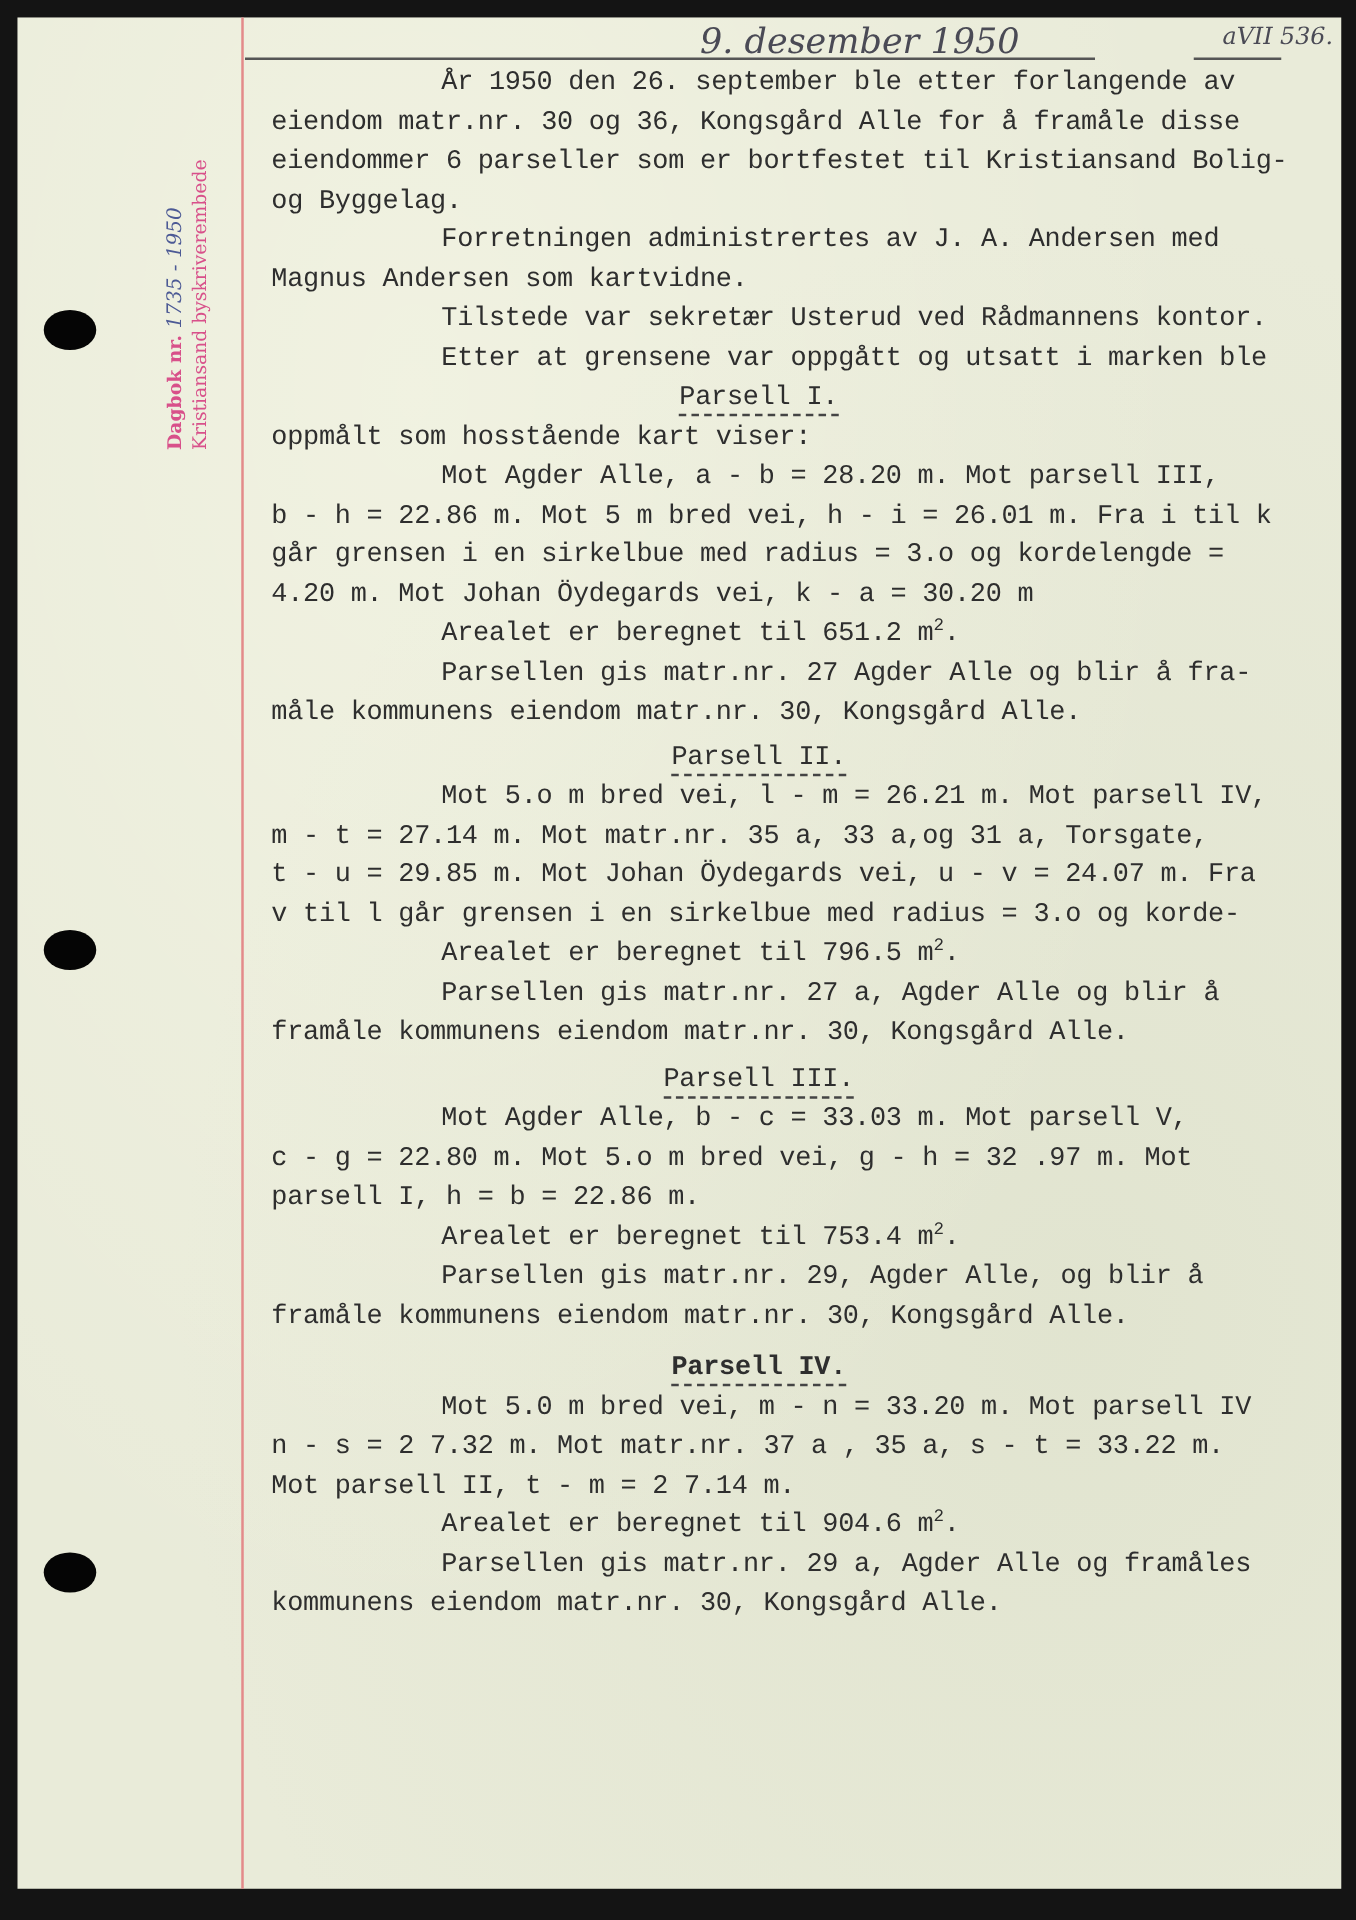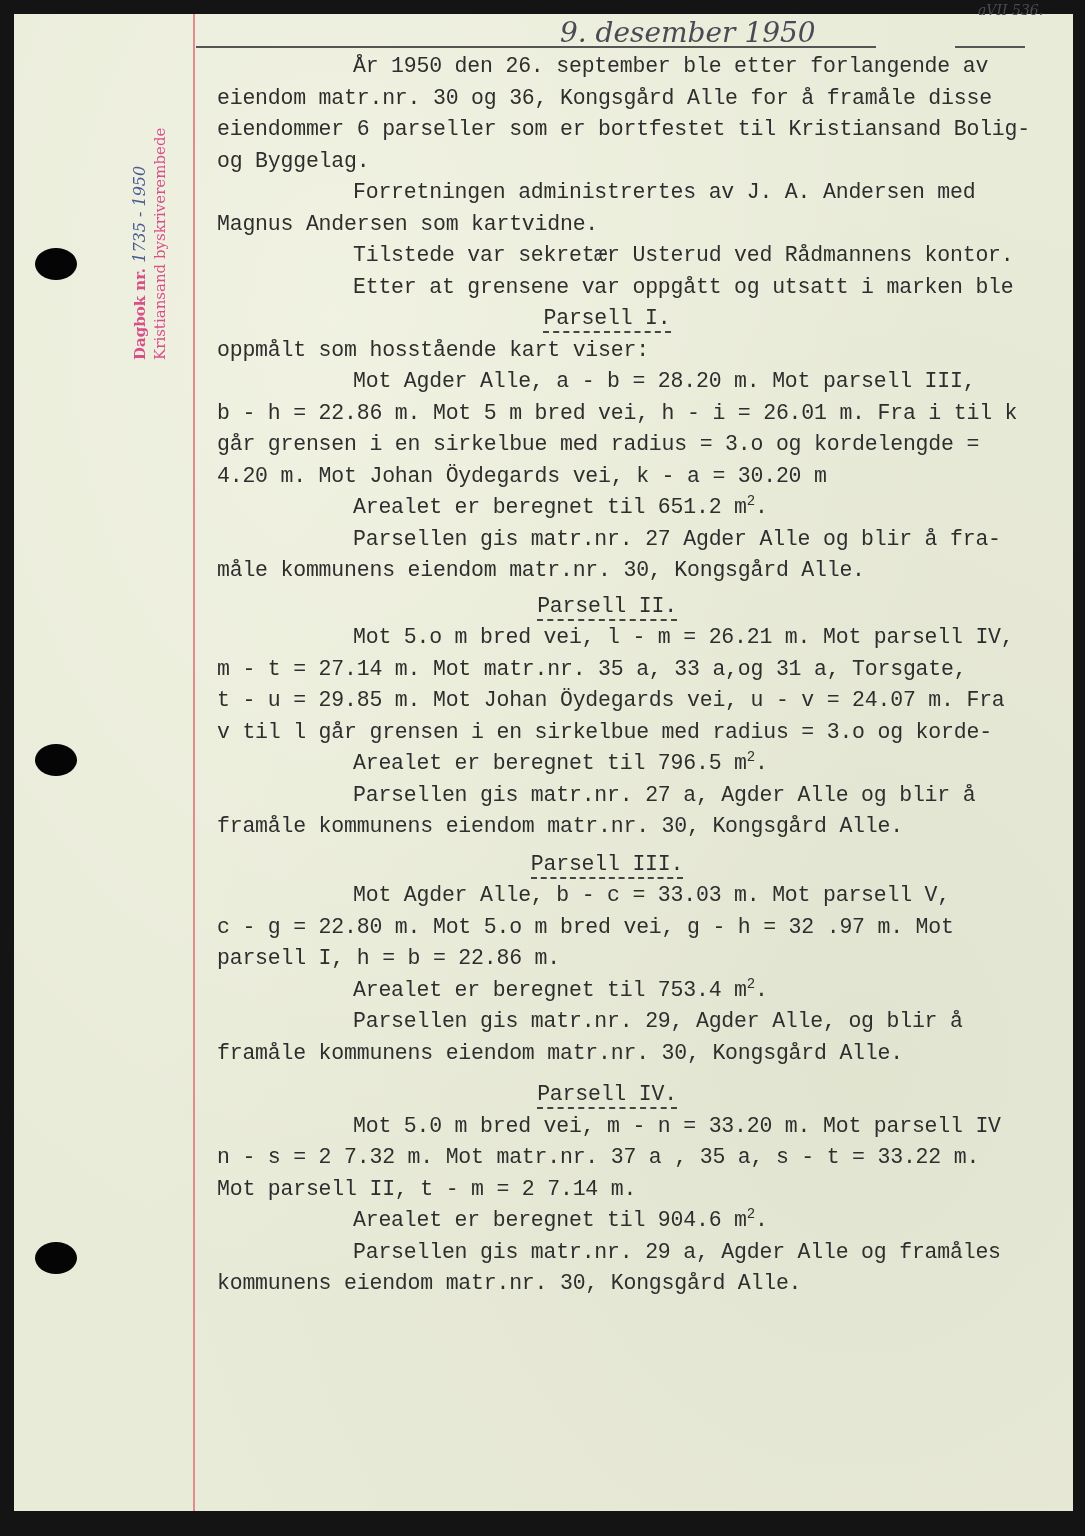--- a/index.html
+++ b/index.html
@@ -42,21 +42,21 @@
 <div class="margin-line"></div>
 
 <div class="hole" style="top:248px"></div>
 <div class="hole" style="top:744px"></div>
 <div class="hole" style="top:1242px"></div>
 
 <div class="top-rule" style="left:196px; width:680px;"></div>
 <div class="top-rule" style="left:955px; width:70px;"></div>
 
 <div class="handwritten" style="left:560px; top:16px;">9. desember 1950</div>
-<div class="handwritten" style="left:978px; top:2px; font-size:14px;">aVII 536.</div>
+<div class="handwritten" style="left:978px; top:18px; font-size:19px;">aVII 536.</div>
 
 <div class="stamp">
   <div class="line1"><span>Dagbok nr.</span> <span class="hw">1735 - 1950</span></div>
   <div>Kristiansand byskriverembede</div>
 </div>
 
 <div class="text" style="top:51px;">
   <div class="line indent">År 1950 den 26. september ble etter forlangende av</div>
   <div class="line">eiendom matr.nr. 30 og 36, Kongsgård Alle for å framåle disse</div>
   <div class="line">eiendommer 6 parseller som er bortfestet til Kristiansand Bolig-</div>
@@ -86,20 +86,20 @@
   <div class="line">framåle kommunens eiendom matr.nr. 30, Kongsgård Alle.</div>
 
   <div class="line heading" style="margin-top:6px;"><span>Parsell III.</span></div>
   <div class="line indent">Mot Agder Alle, b - c = 33.03 m. Mot parsell V,</div>
   <div class="line">c - g = 22.80 m. Mot 5.o m bred vei, g - h = 32 .97 m. Mot</div>
   <div class="line">parsell I, h = b = 22.86 m.</div>
   <div class="line indent"><span>Arealet er beregnet til 753.4 m</span><sup>2</sup><span>.</span></div>
   <div class="line indent">Parsellen gis matr.nr. 29, Agder Alle, og blir å</div>
   <div class="line">framåle kommunens eiendom matr.nr. 30, Kongsgård Alle.</div>
 
-  <div class="line heading" style="margin-top:10px;"><span>Parsell IV.</span></div>
+  <div class="line heading" style="margin-top:10px;font-weight:bold;"><span>Parsell IV.</span></div>
   <div class="line indent">Mot 5.0 m bred vei, m - n = 33.20 m. Mot parsell IV</div>
   <div class="line">n - s = 2 7.32 m. Mot matr.nr. 37 a , 35 a, s - t = 33.22 m.</div>
   <div class="line">Mot parsell II, t - m = 2 7.14 m.</div>
   <div class="line indent"><span>Arealet er beregnet til 904.6 m</span><sup>2</sup><span>.</span></div>
   <div class="line indent">Parsellen gis matr.nr. 29 a, Agder Alle og framåles</div>
   <div class="line">kommunens eiendom matr.nr. 30, Kongsgård Alle.</div>
 </div>
 
 </body></html>

